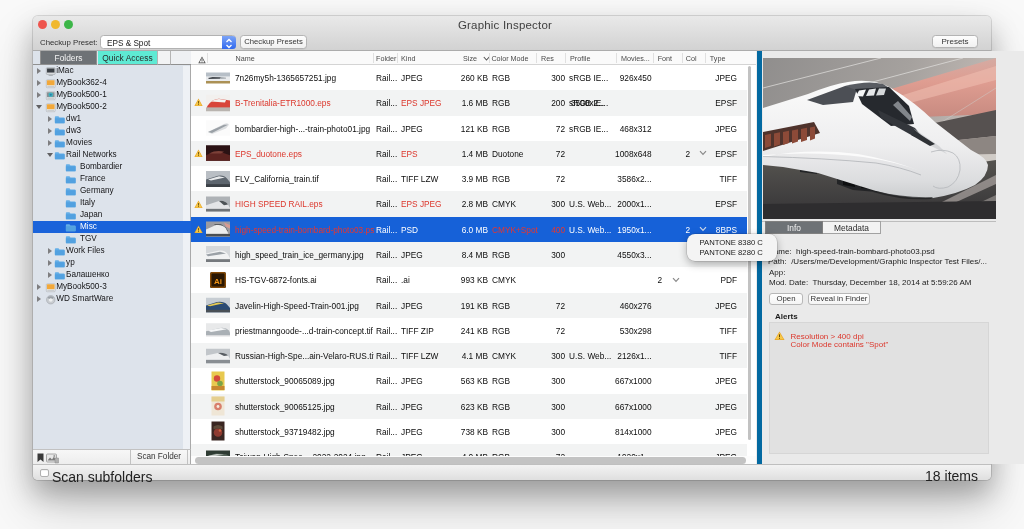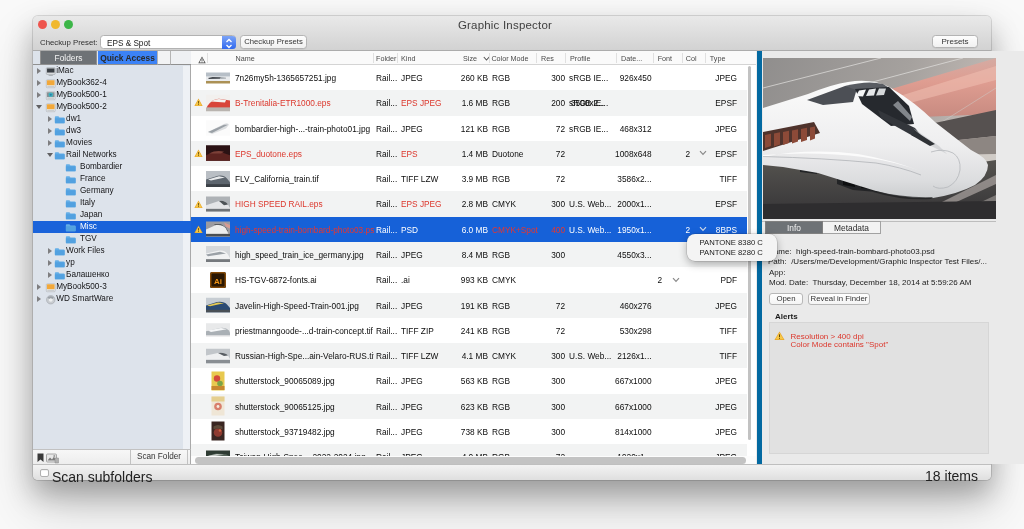--- a/index.html
+++ b/index.html
@@ -48,21 +48,21 @@
             <path d="M4.5 8 L7 10.5 L9.5 8" stroke="#fff" stroke-width="1.3" fill="none"></path>
           </svg>
  </div>
 </div>
 <div class="tbtn" style="left:207px;width:67px;font-size:7.7px;line-height:12.5px;">Checkup Presets</div>
 <div class="tbtn" style="left:899px;width:46px;height:13px;font-size:8px;line-height:11.5px;">Presets</div>
 </div>
 
 <div id="sidebar">
 <div class="stab" style="left:7px;width:57px;background:#6e7276;color:#f4f4f4;border-left:1px solid #909090;border-right:1px solid #909090;">Folders</div>
-<div class="stab" style="left:65px;width:59px;background:#3b82f6;color:#2a2a2a;font-weight:bold;">Quick Access</div>
+<div class="stab" style="left:65px;width:59px;background:#5eead4;color:#2a2a2a;">Quick Access</div>
 <div class="stab" style="left:124px;width:13px;background:#f2f3f4;border-left:1px solid #b4b4b4;"></div>
 <div class="stab" style="left:137px;width:21px;background:#eef0f3;border-left:1px solid #b4b4b4;"></div>
 <div style="position:absolute;left:0;top:0;width:7px;height:14px;border-bottom:1px solid #909090;"></div>
 <div style="position:absolute;left:150px;top:15px;width:7px;height:383px;background:rgba(255,255,255,0.5);"></div>
 <div class="trow" style="top:14.2px;">
 <div class="tri" style="left:3.5px;"></div>
 <svg class="ticon" style="left:11.5px;" viewBox="0 0 13 13">
           <rect x="1.5" y="2" width="10" height="7.5" rx="0.8" fill="#dfe1e3" stroke="#8f959a" stroke-width="0.6"></rect>
           <rect x="2.3" y="2.8" width="8.4" height="4.6" fill="#3a3f45"></rect>
           <rect x="5" y="9.5" width="3" height="1.2" fill="#b8bcc0"></rect>
@@ -230,21 +230,21 @@
           <path d="M5 2.2 L8.2 8.1 L1.8 8.1 Z" fill="#fafafa"></path>
           <rect x="4.5" y="3.6" width="1" height="2.6" fill="#3c3c3c"></rect>
           <rect x="4.5" y="6.9" width="1" height="1" fill="#3c3c3c"></rect>
         </svg>
 <span style="left:44.5px;">Name</span>
 <span style="left:185px;">Folder</span>
 <span style="left:210px;">Kind</span>
 <span style="left:300.4px;">Color Mode</span>
 <span style="left:350px;">Res</span>
 <span style="left:379px;">Profile</span>
-<span style="left:430px;">Date...</span>
+<span style="left:430px;">Movies...</span>
 <span style="left:466.7px;">Font</span>
 <span style="left:494.7px;">Col</span>
 <span style="left:518.8px;">Type</span>
 <span style="left:272px;">Size</span>
         <svg style="position:absolute;left:292px;top:4.5px;" width="7" height="5" viewBox="0 0 7 5">
           <path d="M0.8 1 L3.5 4 L6.2 1" stroke="#555" stroke-width="1.1" fill="none"></path>
         </svg>
 <div class="hsep" style="left:16px;"></div>
 <div class="hsep" style="left:182px;"></div>
 <div class="hsep" style="left:206px;"></div>

